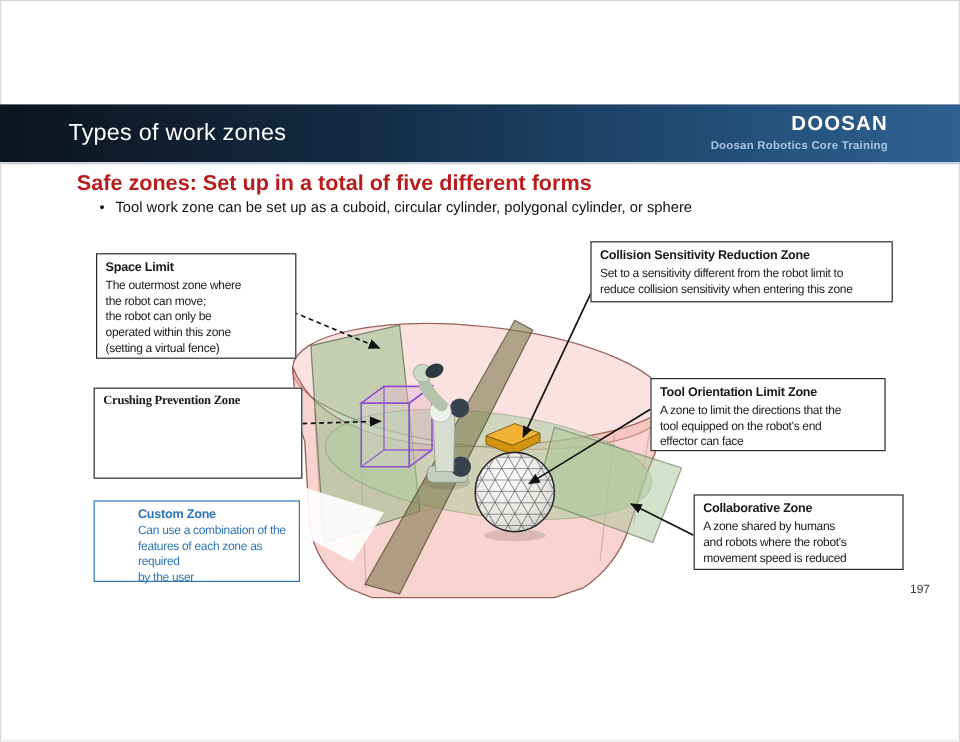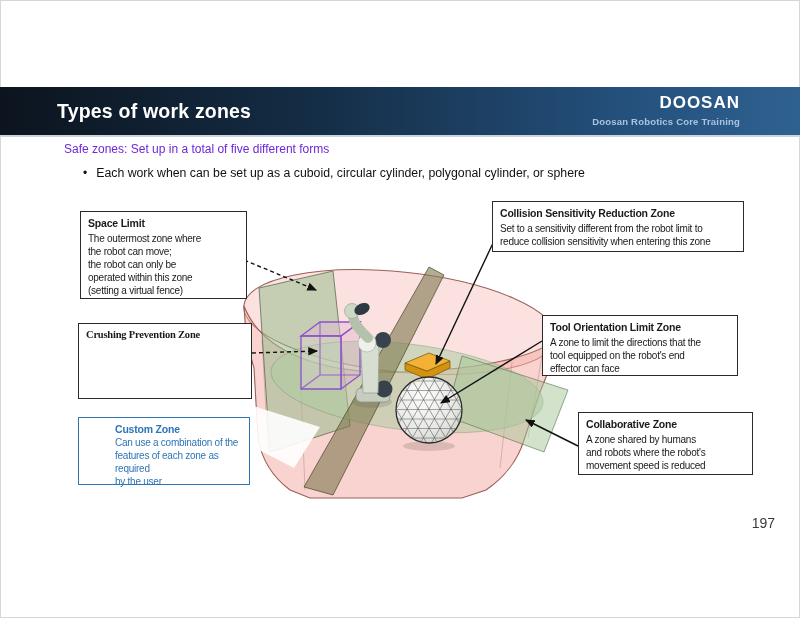--- a/index.html
+++ b/index.html
@@ -9,70 +9,70 @@
     font-family:"Liberation Sans",sans-serif;color:#1a1a1a;
   }
   
   .header{
     position:absolute;left:0;top:87px;width:800px;height:50px;
     background:linear-gradient(90deg,var(--header-dark,#0c141e) 0%,#142c44 38%,#24507c 78%,var(--header-blue,#2f6190) 100%);
     border-bottom:2px solid #c9d4de;box-sizing:border-box;
   }
   .header-title{
     position:absolute;left:57px;top:0;height:33px;line-height:48px;
-    color:#ffffff;font-size:19.5px;font-weight:700;letter-spacing:.2px;
+    color:#ffffff;font-size:19.5px;font-weight:400;letter-spacing:.2px;
   }
   .header-right{position:absolute;right:60px;top:6px;text-align:right;}
   .brand{
     color:#ffffff;font-size:17px;font-weight:800;
     letter-spacing:1px;line-height:19px;
   }
   .brand-sub{color:#a9c4e0;font-size:9.5px;font-weight:700;margin-top:4px;letter-spacing:.2px;}
   
-  .heading{position:absolute;left:64px;top:142px;font-size:12px;font-weight:400;color:#6d28d9;}
+  .heading{position:absolute;left:64px;top:142px;font-size:18px;font-weight:700;color:#b91c1c;}
   .bullet-row{position:absolute;left:83px;top:166px;font-size:12.3px;color:#111;display:flex;gap:9px;}
   .bullet-dot{font-size:12px;line-height:15px;}
   
   .diagram{position:absolute;left:0;top:0;width:800px;height:618px;z-index:1;}
   
   .box{
     position:absolute;z-index:2;background:#ffffff;border:1.2px solid #2b2b2b;
     box-sizing:border-box;padding:5px 7px;
   }
   .box-title{font-size:10.5px;font-weight:700;letter-spacing:-.2px;margin-bottom:3px;}
   .box-body{font-size:10px;line-height:1.3;letter-spacing:-.25px;white-space:pre-line;}
   .box.custom{border-color:var(--accent-blue,#2e75b6);padding-left:36px;}
   .box.custom .box-title,.box.custom .box-body{color:var(--accent-blue,#1f6cb5);}
   .box.custom .box-title{margin-bottom:1px;}
   .b-space{left:80px;top:211px;width:167px;height:88px;}
   .b-crush{left:78px;top:323px;width:174px;height:76px;font-family:Liberation Serif, serif;}
   .b-custom{left:78px;top:417px;width:172px;height:68px;}
   .b-collision{left:492px;top:201px;width:252px;height:51px;}
   .b-tool{left:542px;top:315px;width:196px;height:61px;}
   .b-collab{left:578px;top:412px;width:175px;height:63px;}
-  .page-number{position:absolute;right:25px;top:515px;font-size:14px;color:#3a3a3a;z-index:2;}
+  .page-number{position:absolute;right:25px;top:486px;font-size:10px;color:#3a3a3a;z-index:2;}
 </style>
 </head>
 <body>
 
 <div class="slide">
 
   <div class="header">
     <div class="header-title">Types of work zones</div>
     <div class="header-right">
       <div class="brand">DOOSAN</div>
       <div class="brand-sub">Doosan Robotics Core Training</div>
     </div>
   </div>
 
   <div class="heading">Safe zones: Set up in a total of five different forms</div>
 
   <div class="bullet-row">
     <span class="bullet-dot">•</span>
-    <span>Each work when can be set up as a cuboid, circular cylinder, polygonal cylinder, or sphere</span>
+    <span>Tool work zone can be set up as a cuboid, circular cylinder, polygonal cylinder, or sphere</span>
   </div>
 
   <svg class="diagram" viewBox="0 0 800 618" xmlns="http://www.w3.org/2000/svg">
     <defs>
       <radialGradient id="sphereGrad" cx="40%" cy="32%" r="75%">
         <stop offset="0%" stop-color="#fdfdfc"></stop>
         <stop offset="70%" stop-color="#e6e6e3"></stop>
         <stop offset="100%" stop-color="#cfcfcb"></stop>
       </radialGradient>
       <clipPath id="sphereClip">

